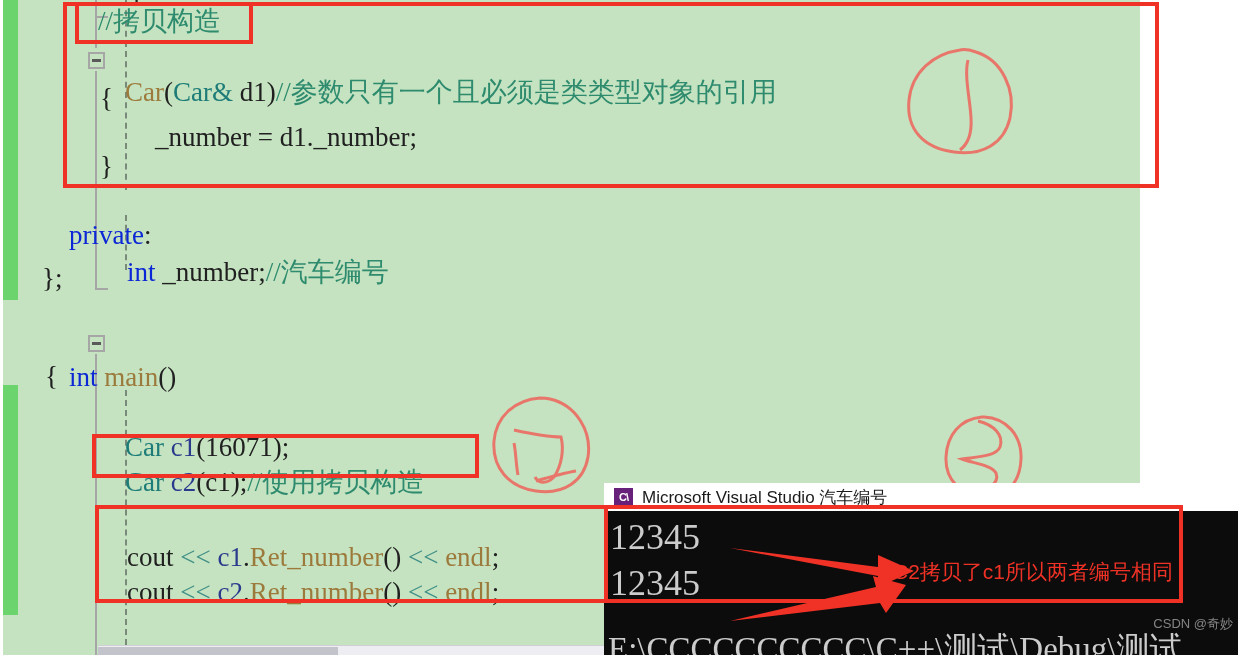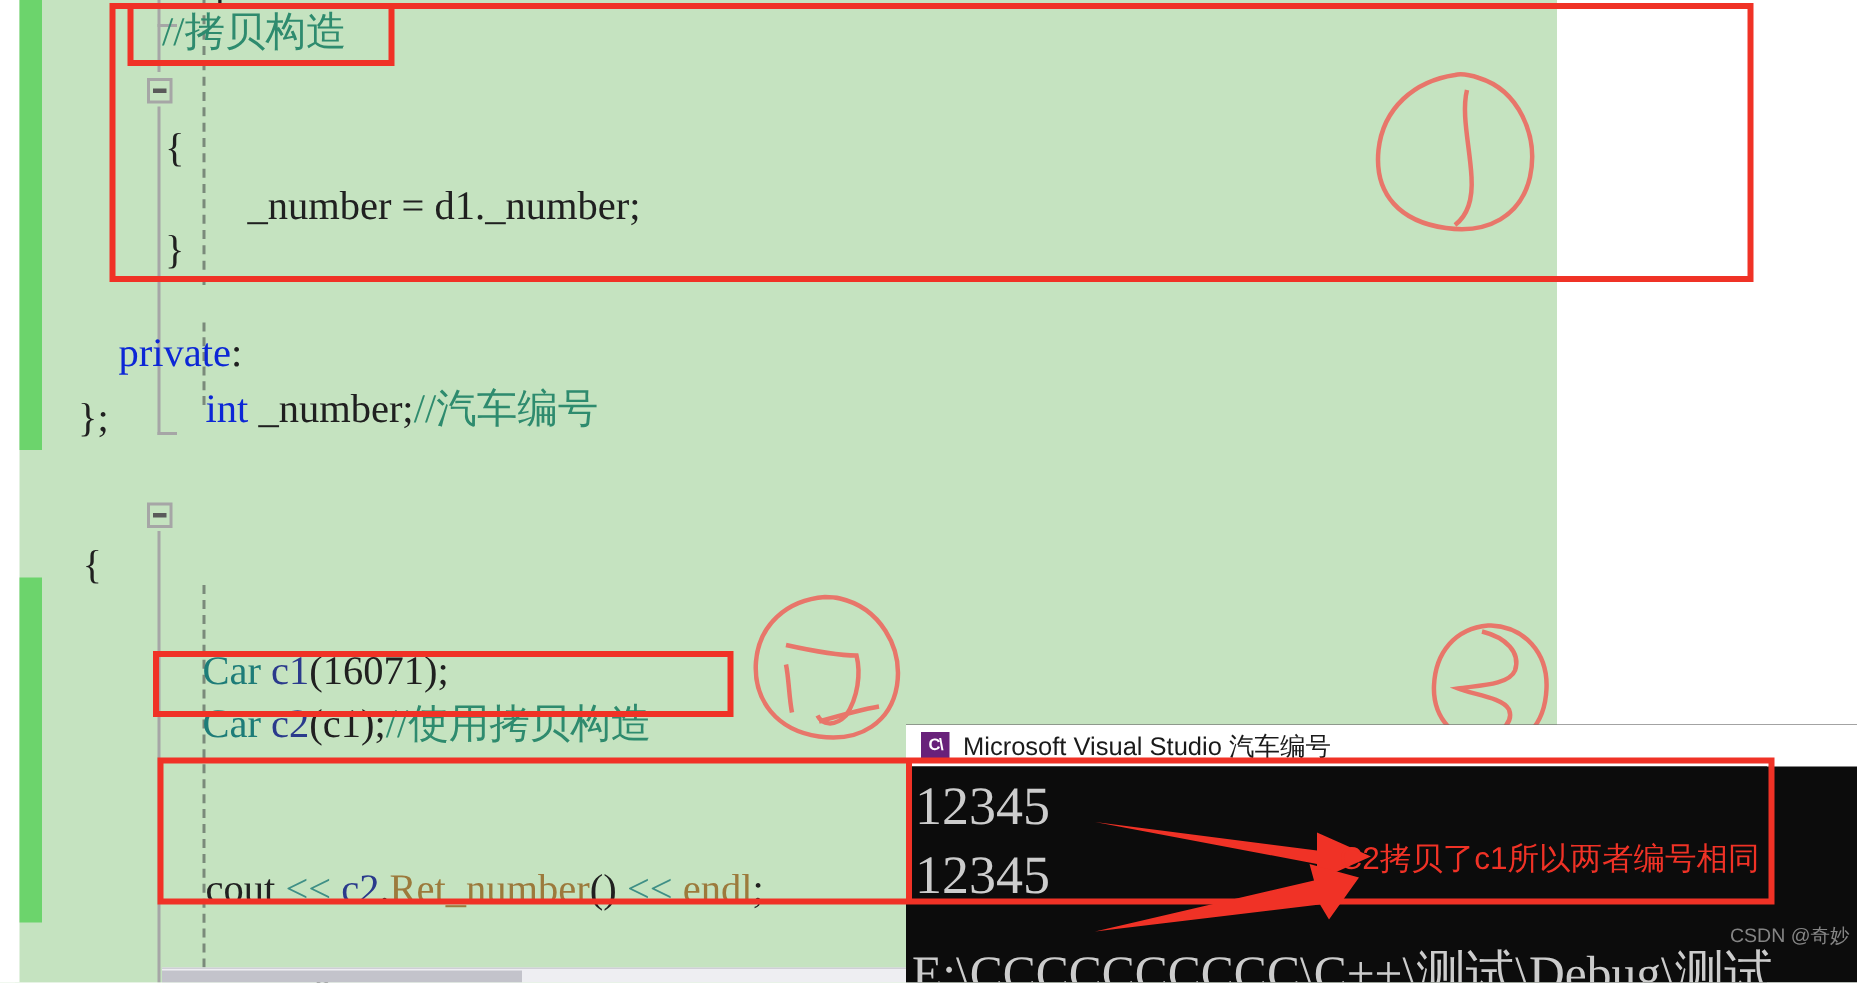--- a/index.html
+++ b/index.html
@@ -8,22 +8,22 @@
     background: #ffffff;
   }
   body {
     width: 1238px; height: 655px;
     position: relative; overflow: hidden;
     font-family: "Liberation Serif", "DejaVu Serif", serif;
   }
 
   
   #editor {
-    position: absolute; left: 10px; top: 0;
-    width: 1028px; height: 655px;
+    position: absolute; left: 0; top: 0;
+    width: 1140px; height: 655px;
     background: #c5e3c0;
     padding-left: 40px;
   }
   
   #left-edge {
     position: absolute; left: 0; top: 0; width: 3px; height: 655px;
     background: #ffffff;
   }
   
   .change-bar {
@@ -198,48 +198,57 @@
   <div class="outline-line" style="left:95px; top:354px; height:301px;"></div>
 
   <div class="indent-guide" style="left:125px; top:0px;   height:190px;"></div>
   <div class="indent-guide" style="left:125px; top:215px; height:55px;"></div>
   <div class="indent-guide" style="left:125px; top:390px; height:255px;"></div>
 
   <div class="code t-plain" style="left:130px; top:-22px;">}</div>
 
   <div class="code t-comment" style="left:98px; top:6px;">//拷贝构造</div>
 
+  <div class="code" style="left:98px; top:47px;">
+    <span class="t-func">Car</span><span class="t-plain">(</span><span class="t-type">Car&amp;</span><span class="t-plain"> d1</span><span class="t-plain">)</span><span class="t-comment">//参数只有一个且必须是类类型对象的引用</span>
+  </div>
 
   <div class="code t-plain" style="left:100px; top:83px;">{</div>
 
   <div class="code t-plain" style="left:155px; top:122px;">_number = d1._number;</div>
 
   <div class="code t-plain" style="left:100px; top:151px;">}</div>
 
   <div class="code" style="left:42px; top:190px;">
     <span class="t-keyword">private</span><span class="t-plain">:</span>
   </div>
 
   <div class="code" style="left:100px; top:227px;">
     <span class="t-keyword">int</span><span class="t-plain"> _number;</span><span class="t-comment">//汽车编号</span>
   </div>
 
   <div class="code t-plain" style="left:42px; top:263px;">};</div>
 
+  <div class="code" style="left:42px; top:332px;">
+    <span class="t-keyword">int</span><span class="t-func"> main</span><span class="t-plain">()</span>
+  </div>
 
   <div class="code t-plain" style="left:45px; top:361px;">{</div>
 
   <div class="code" style="left:98px; top:402px;">
     <span class="t-type">Car</span><span class="t-var"> c1</span><span class="t-plain">(16071);</span>
   </div>
 
   <div class="code" style="left:98px; top:437px;">
     <span class="t-type">Car</span><span class="t-var"> c2</span><span class="t-plain">(c1);</span><span class="t-comment">//使用拷贝构造</span>
   </div>
 
+  <div class="code" style="left:100px; top:512px;">
+    <span class="t-plain">cout</span><span class="t-op"> &lt;&lt; </span><span class="t-var">c1</span><span class="t-plain">.</span><span class="t-func">Ret_number</span><span class="t-plain">()</span><span class="t-op"> &lt;&lt; </span><span class="t-func">endl</span><span class="t-plain">;</span>
+  </div>
 
   <div class="code" style="left:100px; top:547px;">
     <span class="t-plain">cout</span><span class="t-op"> &lt;&lt; </span><span class="t-var">c2</span><span class="t-plain">.</span><span class="t-func">Ret_number</span><span class="t-plain">()</span><span class="t-op"> &lt;&lt; </span><span class="t-func">endl</span><span class="t-plain">;</span>
   </div>
 
   <div class="code" style="left:100px; top:617px;">
     <span class="t-ctrl">return</span><span class="t-plain"> 0;</span>
   </div>
 
   <div id="h-scrollbar">

